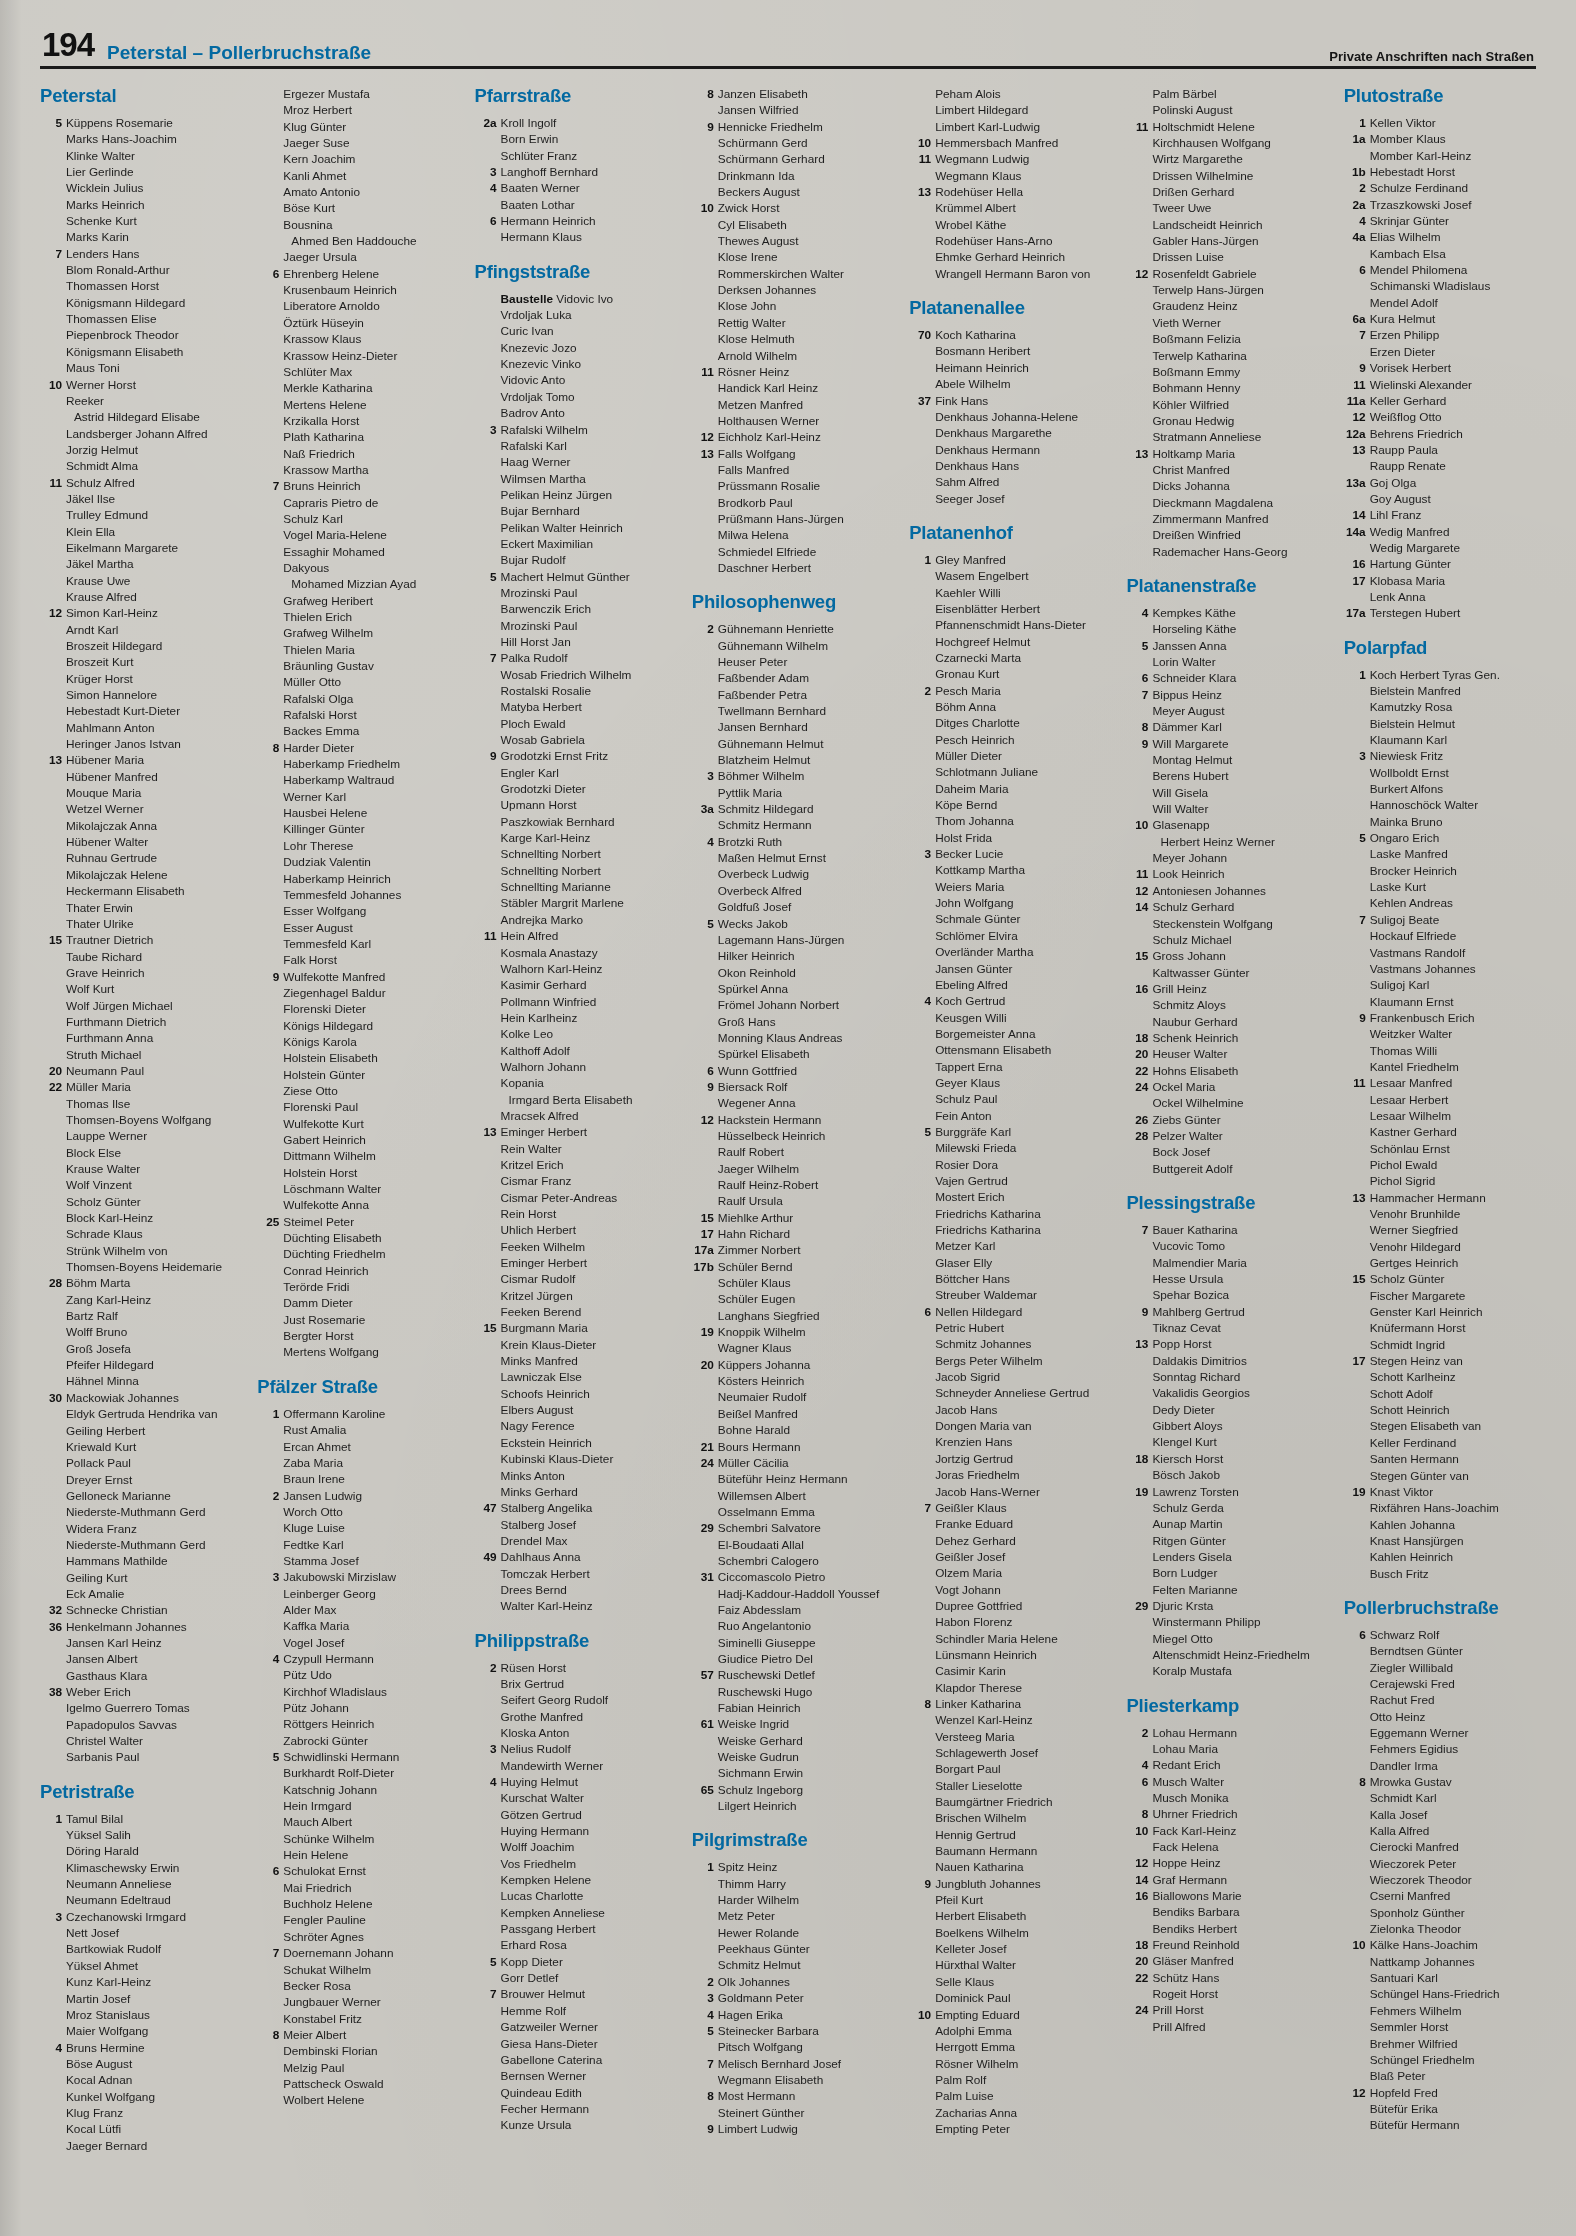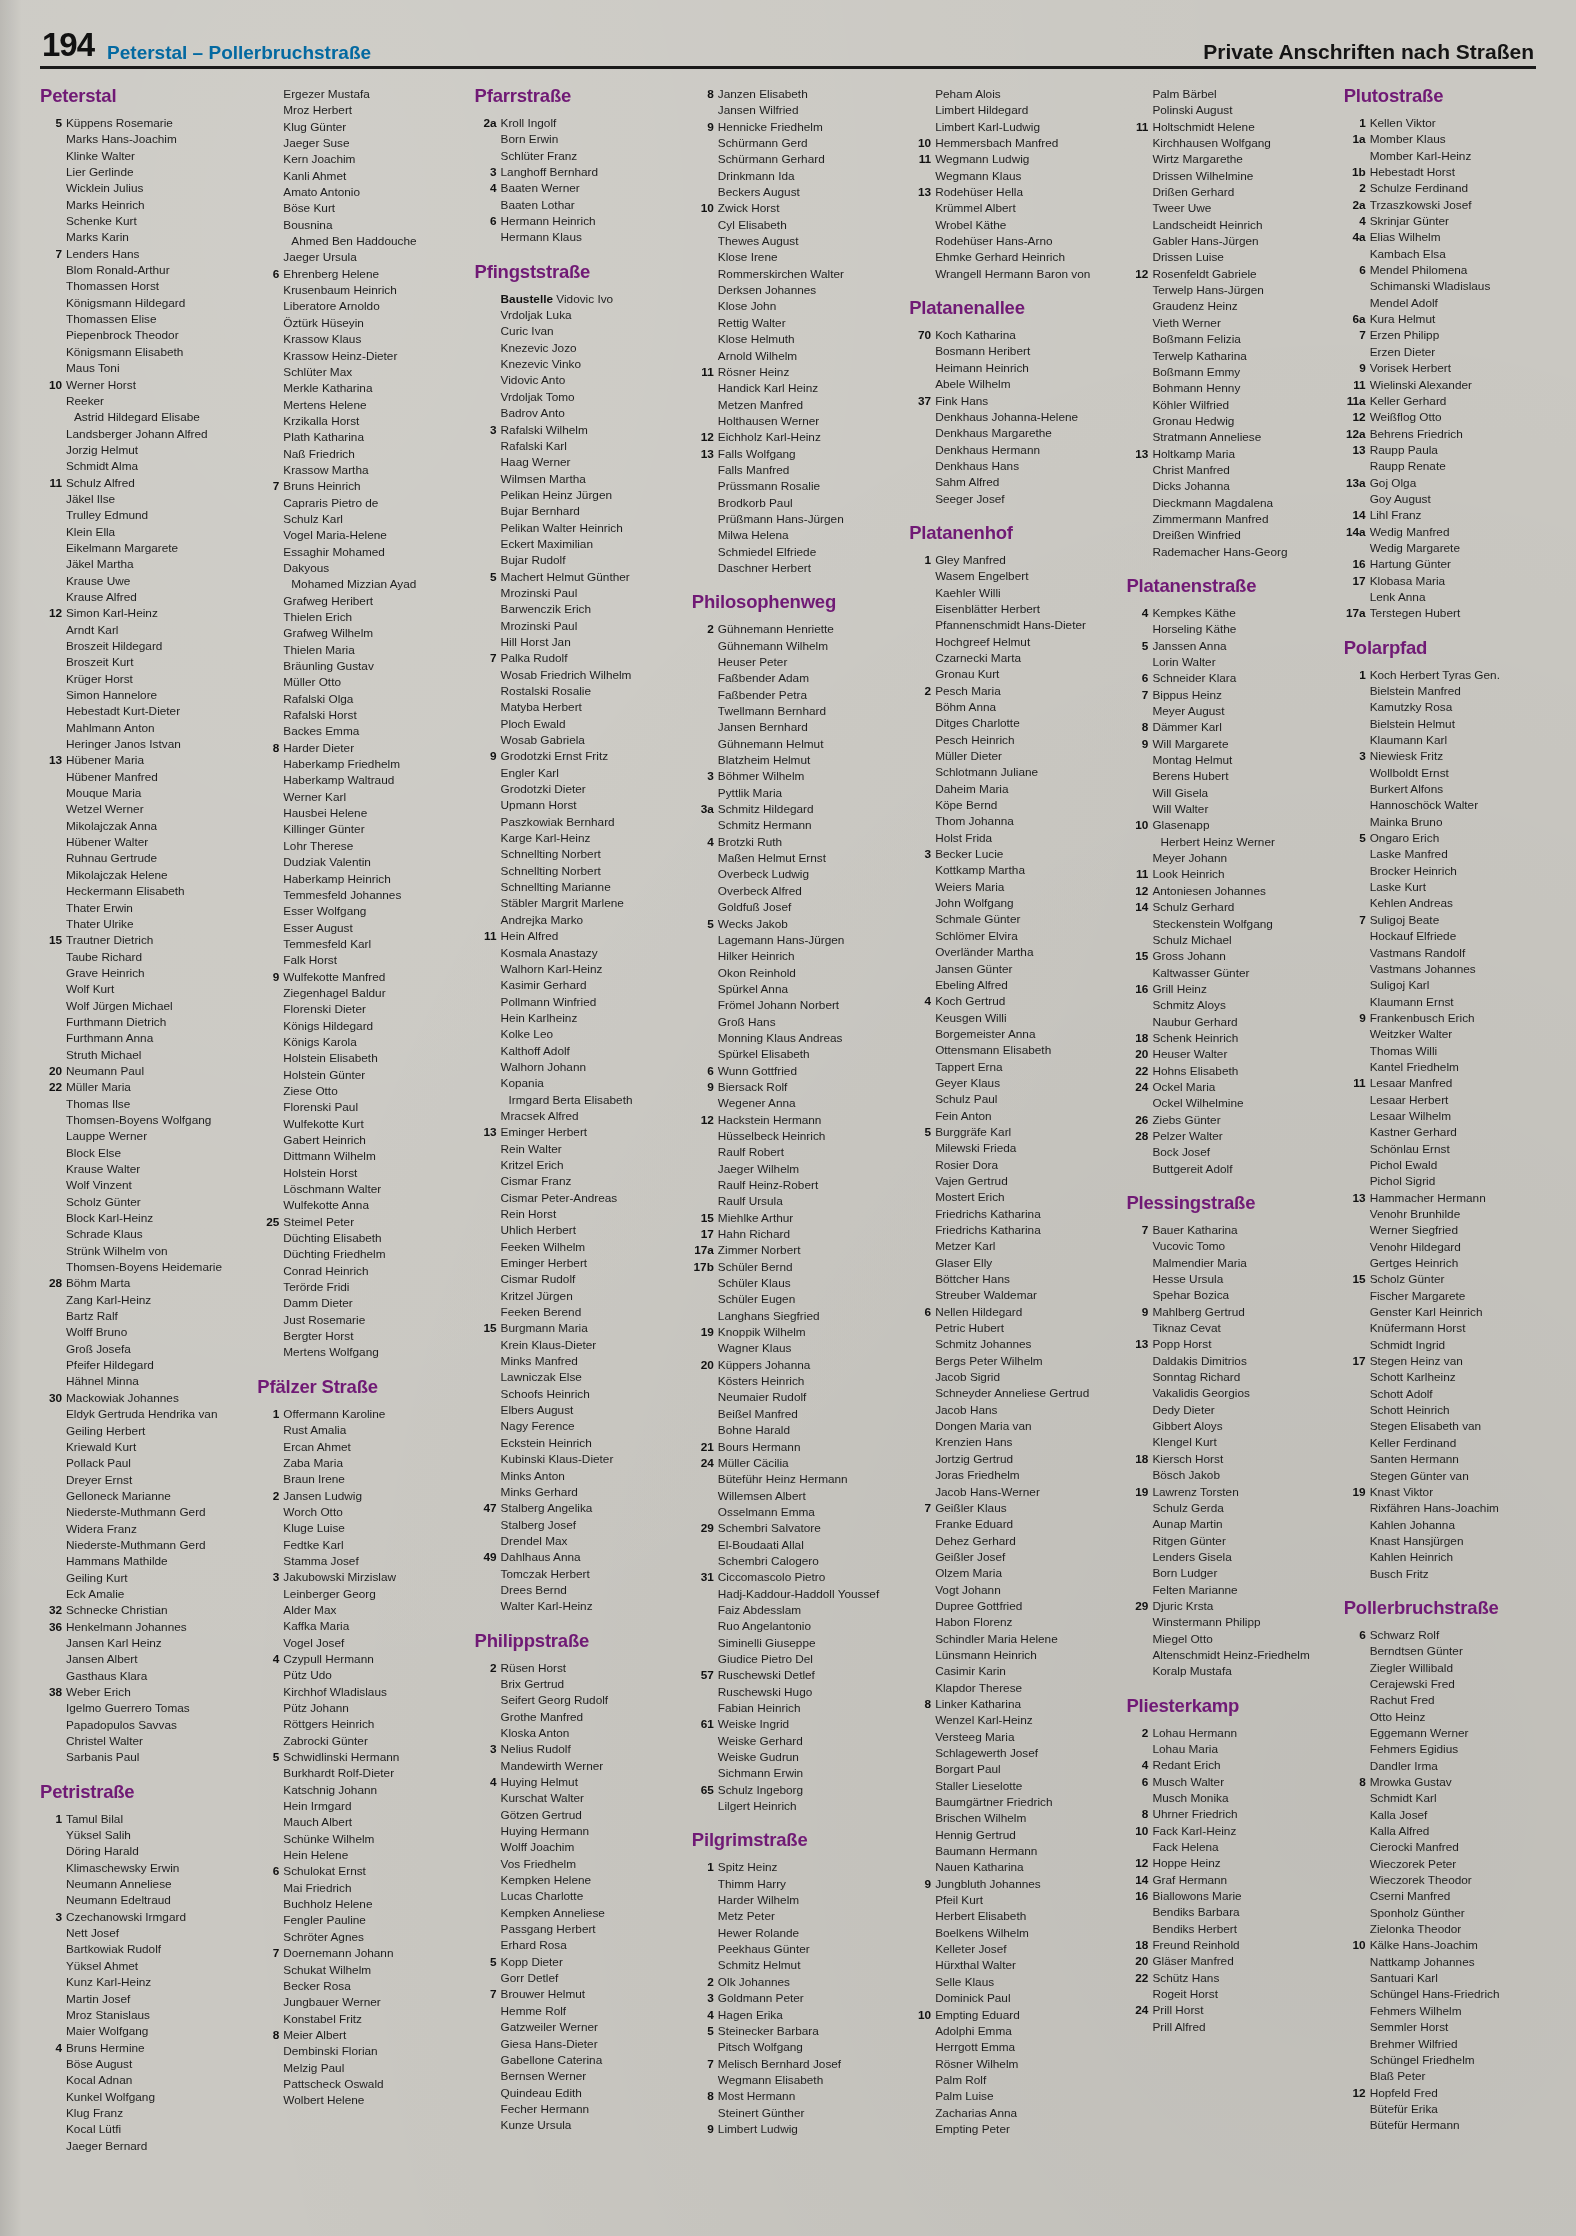--- a/index.html
+++ b/index.html
@@ -9,25 +9,25 @@
     background-image:
       radial-gradient(ellipse at 20% 10%, rgba(255,255,255,.10), rgba(0,0,0,0) 55%),
       radial-gradient(ellipse at 85% 80%, rgba(0,0,0,.05), rgba(0,0,0,0) 60%),
       linear-gradient(90deg, rgba(0,0,0,.10), rgba(0,0,0,0) 22px);
     font-family:"Liberation Sans", sans-serif;
     color:#1c1c1c;
   }
   .hdr{position:absolute;top:26px;left:42px;right:42px;height:40px;}
   .pageno{font-size:33px;font-weight:bold;letter-spacing:-1px;color:#111;vertical-align:bottom;}
   .title-left{font-size:19px;font-weight:bold;color:#0369a1;margin-left:13px;}
-  .title-right{position:absolute;right:0;bottom:2px;font-size:21px;font-weight:bold;color:#151515;}
+  .title-right{position:absolute;right:0;bottom:2px;font-size:13px;font-weight:bold;color:#151515;}
   .rule{position:absolute;top:66px;left:40px;right:40px;height:3px;background:#1a1a1a;}
   .cols{position:absolute;top:86px;left:40px;right:28px;bottom:8px;display:flex;gap:13px;}
   .col{flex:1 1 0;overflow:hidden;}
-  .street{font-size:18.5px;font-weight:bold;color:#701a75;letter-spacing:-0.2px;
+  .street{font-size:18.5px;font-weight:bold;color:#0369a1;letter-spacing:-0.2px;
           margin:0 0 9px 0;line-height:20px;}
   .col .street.mid{margin-top:16px;}
   .entry{font-size:11.8px;line-height:16.35px;white-space:nowrap;color:#1e1e1e;
          padding-left:26px;position:relative;}
   .entry .num{position:absolute;left:0;top:0;width:22px;text-align:right;font-weight:bold;color:#111;}
   .entry .bsl{font-weight:bold;color:#111;}
   .entry.cont{padding-left:34px;}
 </style>
 </head>
 <body>

